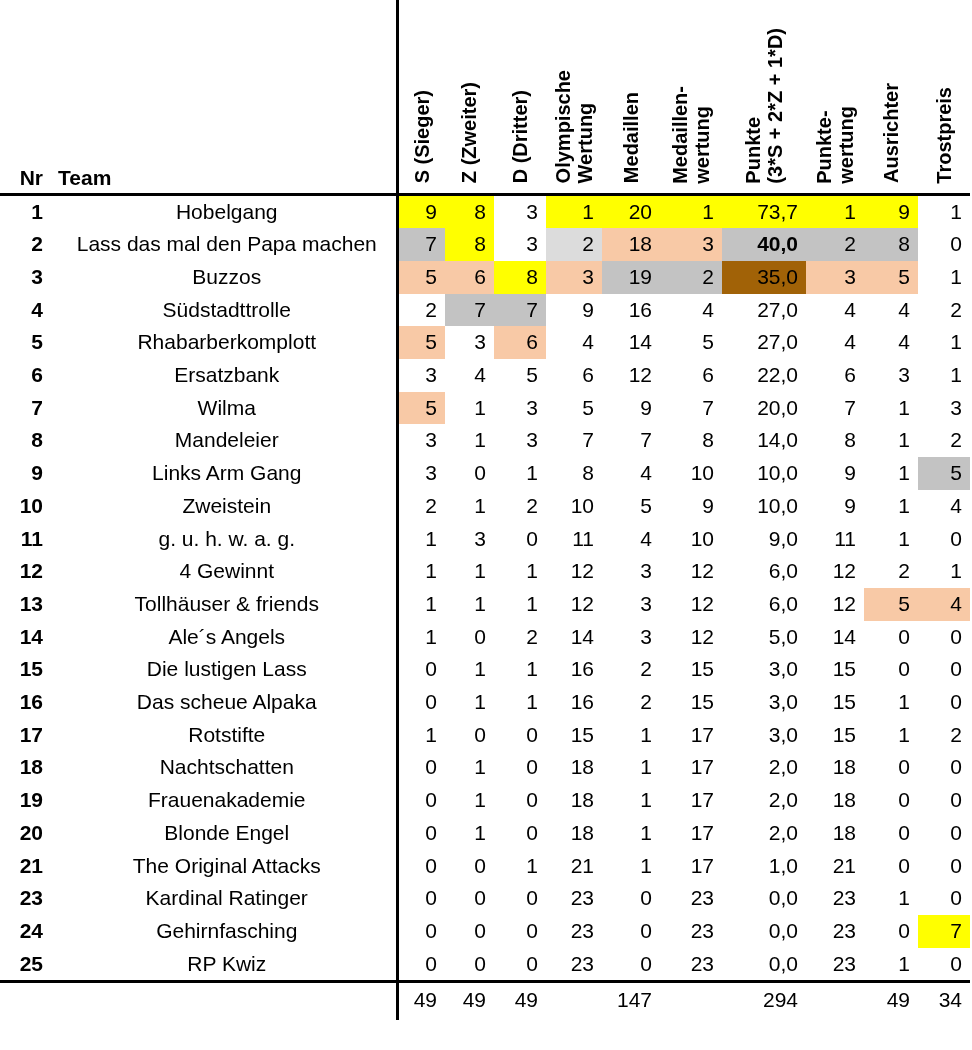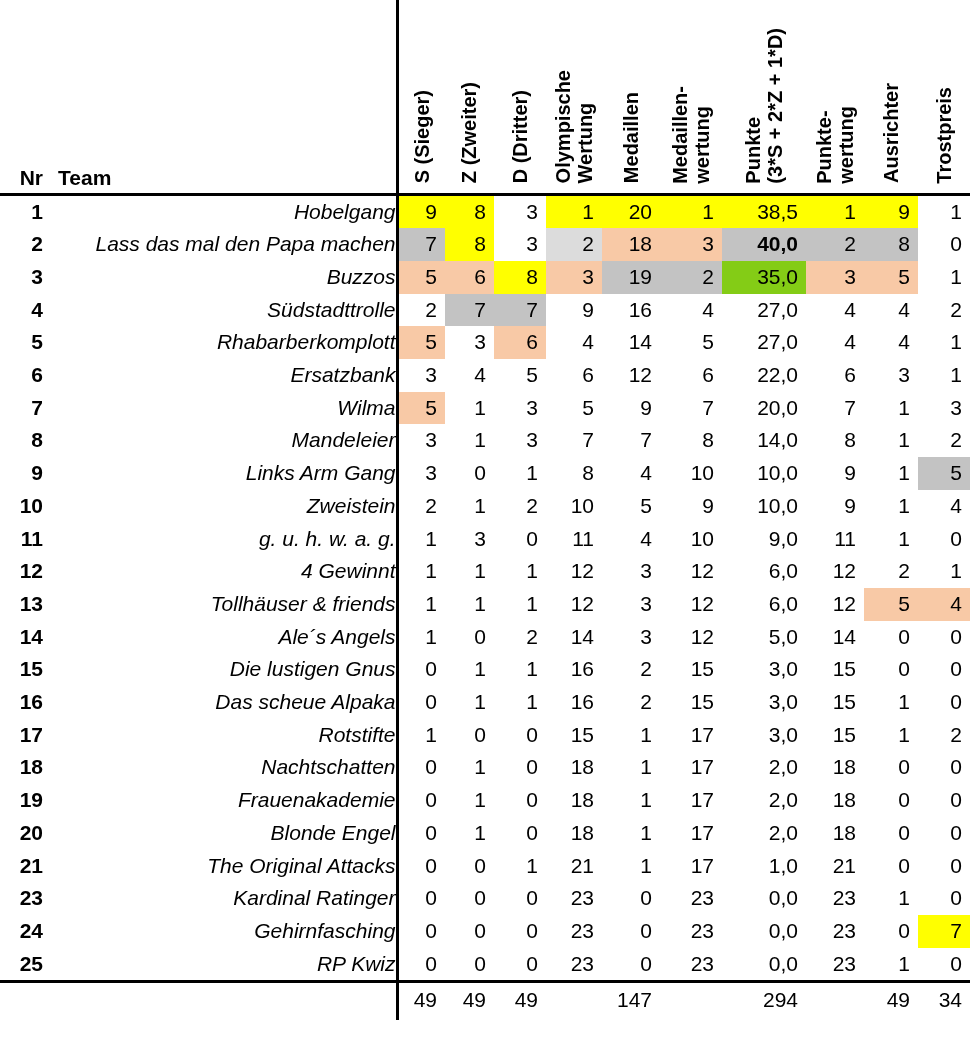--- a/index.html
+++ b/index.html
@@ -25,21 +25,21 @@
     white-space:pre-line;
     font-size:20px; font-weight:bold; line-height:1.12;
     text-align:left;
   }
   
   tbody td {
     height:32.7px; padding:0; font-size:21px; line-height:32.7px;
     white-space:nowrap; overflow:hidden;
   }
   td.nr   { text-align:right; font-weight:bold; padding-right:5px; }
-  td.team { text-align:right; padding-left:10px;font-style:italic; }
+  td.team { text-align:center; padding-left:10px; }
   td.val  { text-align:right; padding-right:8px; }
   .bl { border-left:3px solid #000; }
   
   tfoot td {
     border-top:3px solid #000; height:35px; font-size:21px;
     text-align:right; padding:2px 8px 0 0; vertical-align:top; line-height:30px;
   }
   tfoot td.nofill { padding:0; }
 </style>
 </head>
@@ -83,21 +83,21 @@
   <tbody id="rows">
       <tr>
     <td class="nr">1</td>
     <td class="team">Hobelgang</td>
     <td class="val bl" style="background: rgb(255, 255, 0);">9</td>
     <td class="val" style="background: rgb(255, 255, 0);">8</td>
     <td class="val">3</td>
     <td class="val" style="background: rgb(255, 255, 0);">1</td>
     <td class="val" style="background: rgb(255, 255, 0);">20</td>
     <td class="val" style="background: rgb(255, 255, 0);">1</td>
-    <td class="val" style="background: rgb(255, 255, 0);">38,5</td>
+    <td class="val" style="background: rgb(255, 255, 0);">73,7</td>
     <td class="val" style="background: rgb(255, 255, 0);">1</td>
     <td class="val" style="background: rgb(255, 255, 0);">9</td>
     <td class="val">1</td>
   </tr>
       <tr>
     <td class="nr">2</td>
     <td class="team">Lass das mal den Papa machen</td>
     <td class="val bl" style="background: rgb(195, 195, 195);">7</td>
     <td class="val" style="background: rgb(255, 255, 0);">8</td>
     <td class="val">3</td>
@@ -111,21 +111,21 @@
   </tr>
       <tr>
     <td class="nr">3</td>
     <td class="team">Buzzos</td>
     <td class="val bl" style="background: rgb(248, 201, 166);">5</td>
     <td class="val" style="background: rgb(248, 201, 166);">6</td>
     <td class="val" style="background: rgb(255, 255, 0);">8</td>
     <td class="val" style="background: rgb(248, 201, 166);">3</td>
     <td class="val" style="background: rgb(195, 195, 195);">19</td>
     <td class="val" style="background: rgb(195, 195, 195);">2</td>
-    <td class="val" style="background: #84cc16;">35,0</td>
+    <td class="val" style="background: #a16207;">35,0</td>
     <td class="val" style="background: rgb(248, 201, 166);">3</td>
     <td class="val" style="background: rgb(248, 201, 166);">5</td>
     <td class="val">1</td>
   </tr>
       <tr>
     <td class="nr">4</td>
     <td class="team">Südstadttrolle</td>
     <td class="val bl">2</td>
     <td class="val" style="background: rgb(195, 195, 195);">7</td>
     <td class="val" style="background: rgb(195, 195, 195);">7</td>
@@ -272,21 +272,21 @@
     <td class="val">14</td>
     <td class="val">3</td>
     <td class="val">12</td>
     <td class="val">5,0</td>
     <td class="val">14</td>
     <td class="val">0</td>
     <td class="val">0</td>
   </tr>
       <tr>
     <td class="nr">15</td>
-    <td class="team">Die lustigen Gnus</td>
+    <td class="team">Die lustigen Lass</td>
     <td class="val bl">0</td>
     <td class="val">1</td>
     <td class="val">1</td>
     <td class="val">16</td>
     <td class="val">2</td>
     <td class="val">15</td>
     <td class="val">3,0</td>
     <td class="val">15</td>
     <td class="val">0</td>
     <td class="val">0</td>

